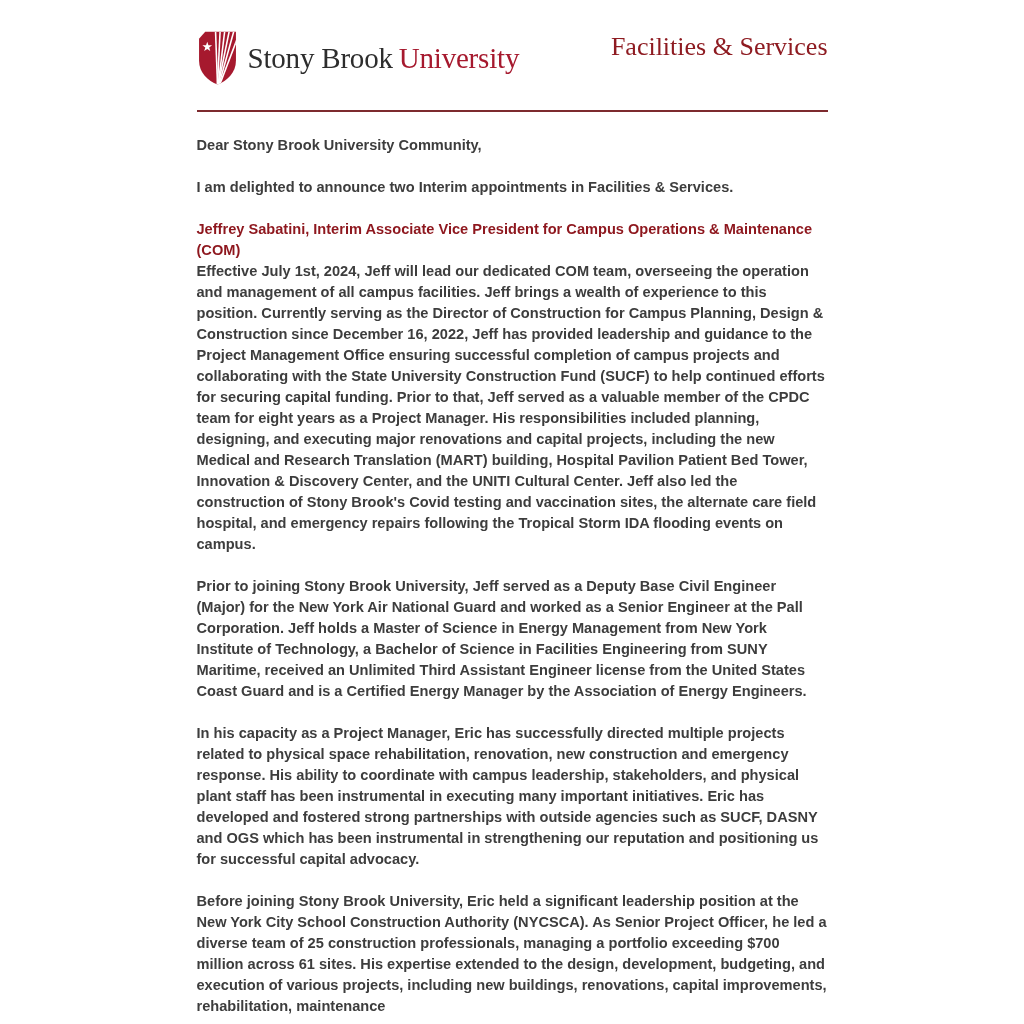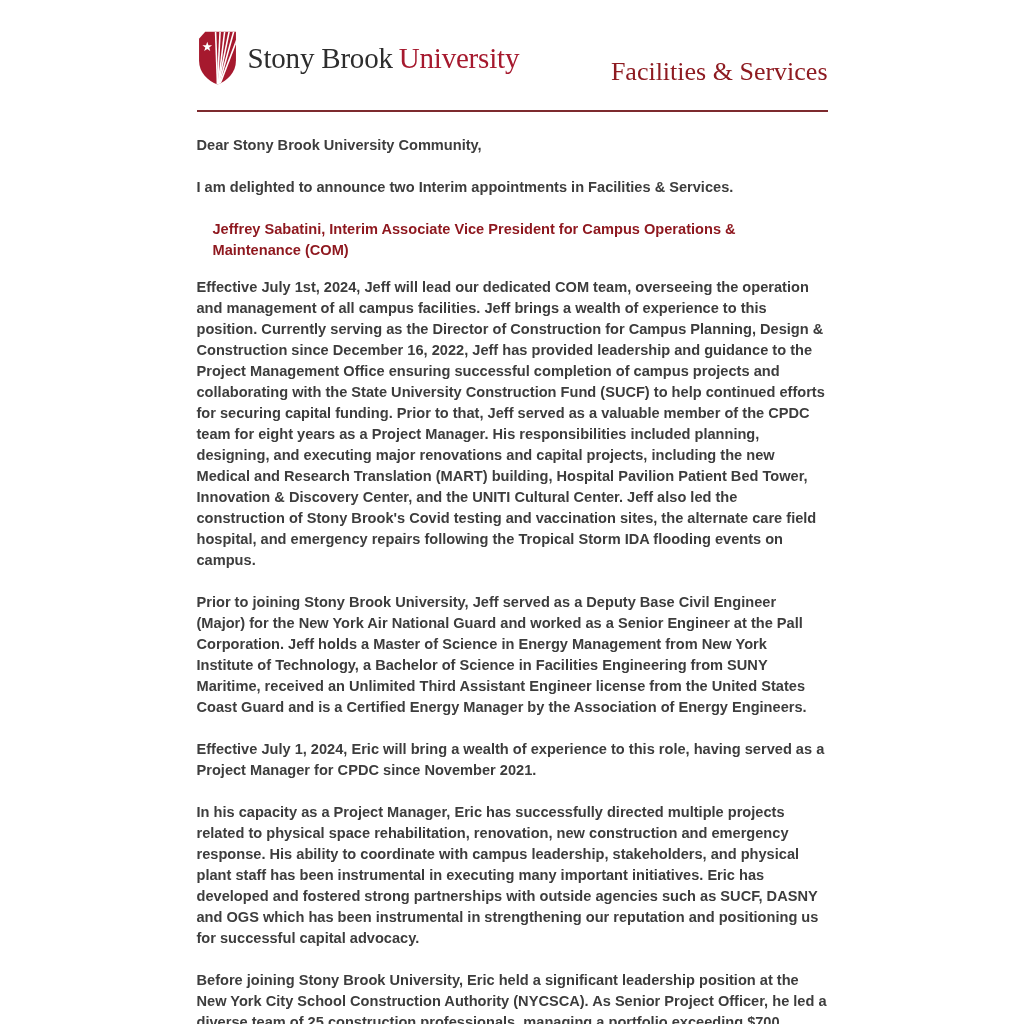--- a/index.html
+++ b/index.html
@@ -11,21 +11,21 @@
     font-family: "Liberation Sans", "DejaVu Sans", sans-serif;
   }
   .content {
     width: 631px;
     margin: 0 auto;
   }
   
   .hdr {
     display: flex;
     justify-content: space-between;
-    align-items: flex-end;
+    align-items: flex-start;
     margin-top: 30px;
     height: 57px;
   }
   .logo-lockup { display: flex; align-items: center; }
   .shield { width: 41px; height: 57px; flex: 0 0 auto; }
   .wordmark {
     font-family: "Liberation Serif", "DejaVu Serif", serif;
     font-size: 29px;
     color: #2d2d2d;
     white-space: nowrap;
@@ -49,21 +49,21 @@
   }
   
   .letter {
     padding-top: 23px;
     font-size: 14.6px;
     line-height: 21px;
     color: var(--text-color, #3d3d3d);
   }
   .letter p { margin: 0 0 21px 0; font-weight: bold; }
   .letter h3 {
-    margin: 16px;
+    margin: 0;
     font-size: 14.6px;
     line-height: 21px;
     font-weight: bold;
     color: var(--heading-red, #8e171e);
   }
 </style>
 </head>
 <body>
 
 <div class="content">
@@ -100,19 +100,18 @@
     <p>Dear Stony Brook University Community,</p>
     <p>I am delighted to announce two Interim appointments in Facilities &amp; Services.</p>
 
     <section>
       <h3>Jeffrey Sabatini, Interim Associate Vice President for Campus Operations &amp; Maintenance (COM)</h3>
       <p>Effective July 1st, 2024, Jeff will lead our dedicated COM team, overseeing the operation and management of all campus facilities. Jeff brings a wealth of experience to this position. Currently serving as the Director of Construction for Campus Planning, Design &amp; Construction since December 16, 2022, Jeff has provided leadership and guidance to the Project Management Office ensuring successful completion of campus projects and collaborating with the State University Construction Fund (SUCF) to help continued efforts for securing capital funding. Prior to that, Jeff served as a valuable member of the CPDC team for eight years as a Project Manager. His responsibilities included planning, designing, and executing major renovations and capital projects, including the new Medical and Research Translation (MART) building, Hospital Pavilion Patient Bed Tower, Innovation &amp; Discovery Center, and the UNITI Cultural Center. Jeff also led the construction of Stony Brook's Covid testing and vaccination sites, the alternate care field hospital, and emergency repairs following the Tropical Storm IDA flooding events on campus.</p>
       <p>Prior to joining Stony Brook University, Jeff served as a Deputy Base Civil Engineer (Major) for the New York Air National Guard and worked as a Senior Engineer at the Pall Corporation. Jeff holds a Master of Science in Energy Management from New York Institute of Technology, a Bachelor of Science in Facilities Engineering from SUNY Maritime, received an Unlimited Third Assistant Engineer license from the United States Coast Guard and is a Certified Energy Manager by the Association of Energy Engineers.</p>
     </section>
 
     <section>
-      <p>Effective July 1, 2024, Eric will bring a wealth of experience to this role, having served as a Project Manager for CPDC since November 2021.</p>
       <p>In his capacity as a Project Manager, Eric has successfully directed multiple projects related to physical space rehabilitation, renovation, new construction and emergency response. His ability to coordinate with campus leadership, stakeholders, and physical plant staff has been instrumental in executing many important initiatives. Eric has developed and fostered strong partnerships with outside agencies such as SUCF, DASNY and OGS which has been instrumental in strengthening our reputation and positioning us for successful capital advocacy.</p>
       <p>Before joining Stony Brook University, Eric held a significant leadership position at the New York City School Construction Authority (NYCSCA). As Senior Project Officer, he led a diverse team of 25 construction professionals, managing a portfolio exceeding $700 million across 61 sites. His expertise extended to the design, development, budgeting, and execution of various projects, including new buildings, renovations, capital improvements, rehabilitation, maintenance</p>
     </section>
   </main>
 
 </div>
 
 </body></html>

